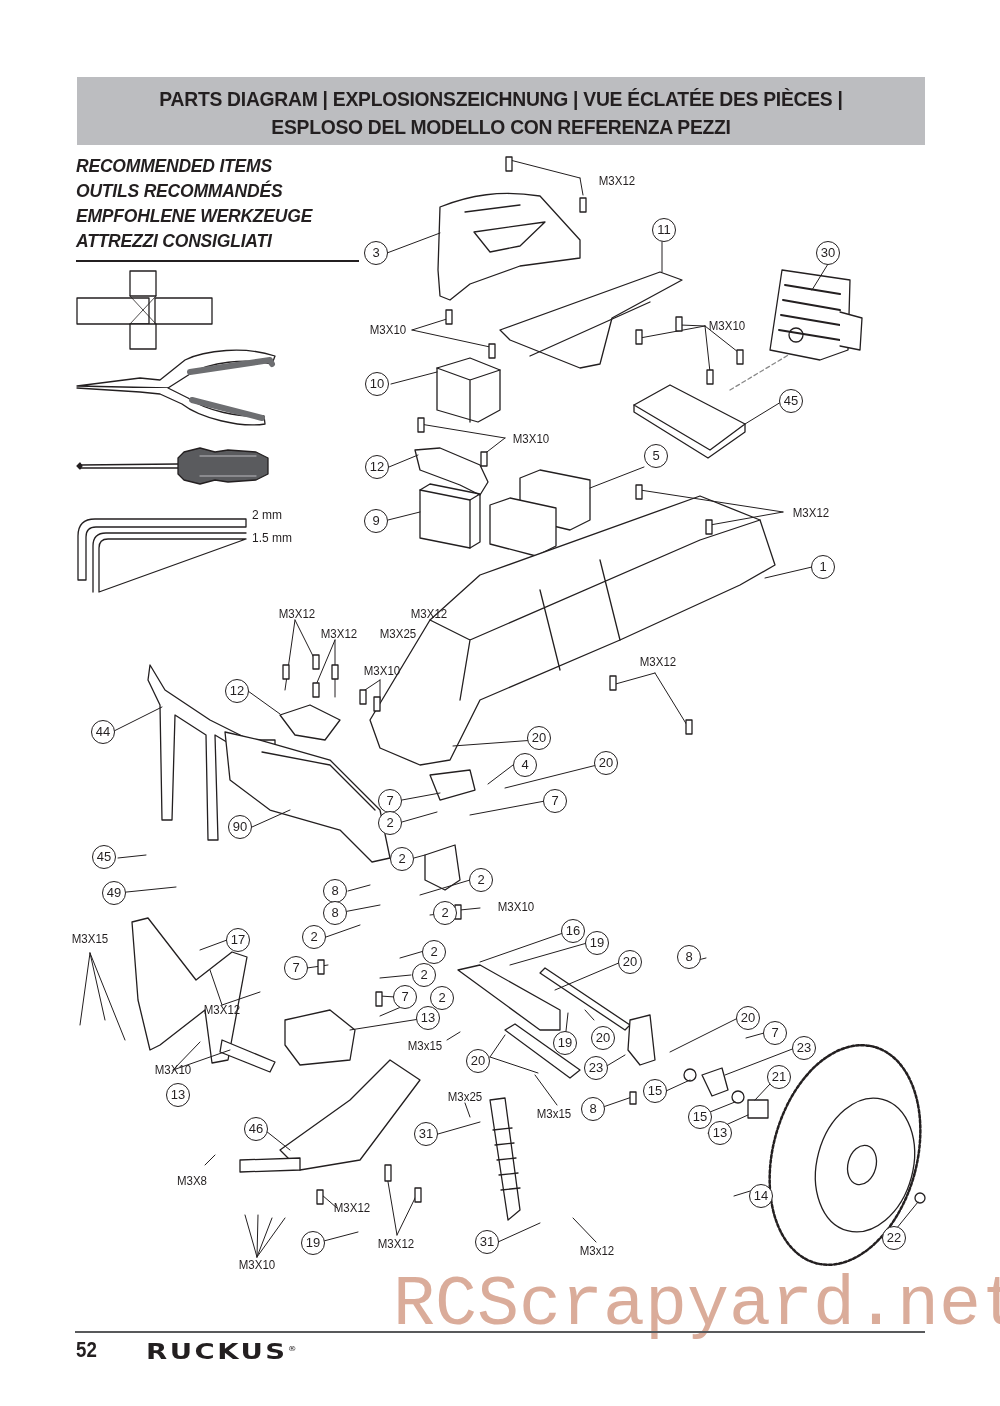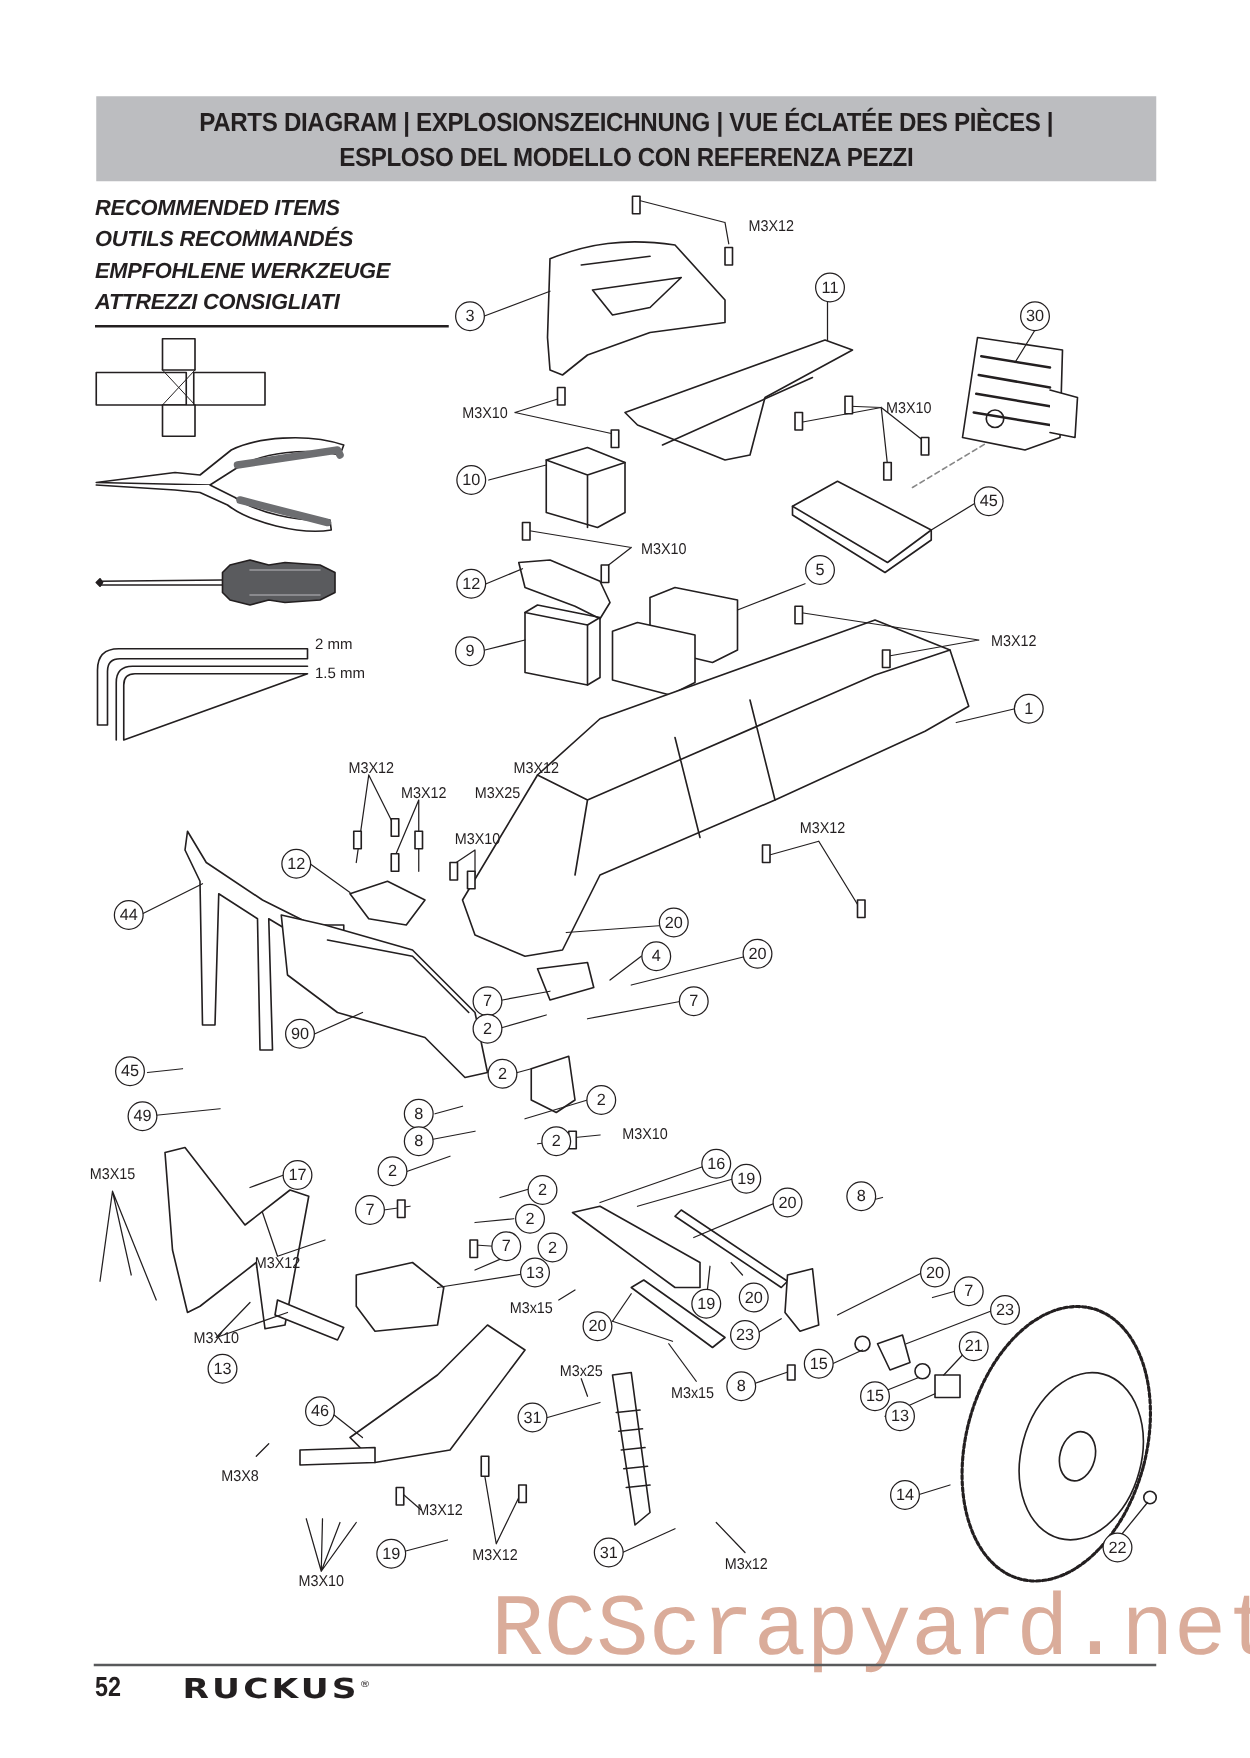--- a/index.html
+++ b/index.html
@@ -326,21 +326,21 @@
 <div class="callout" style="left:478px;top:1061px">20</div>
 <div class="callout" style="left:804px;top:1048px">23</div>
 <div class="callout" style="left:655px;top:1091px">15</div>
 <div class="callout" style="left:779px;top:1077px">21</div>
 <div class="callout" style="left:178px;top:1095px">13</div>
 <div class="callout" style="left:593px;top:1109px">8</div>
 <div class="callout" style="left:700px;top:1117px">15</div>
 <div class="callout" style="left:720px;top:1133px">13</div>
 <div class="callout" style="left:256px;top:1129px">46</div>
 <div class="callout" style="left:426px;top:1134px">31</div>
-<div class="callout" style="left:724px;top:1196px">14</div>
+<div class="callout" style="left:761px;top:1196px">14</div>
 <div class="callout" style="left:313px;top:1243px">19</div>
 <div class="callout" style="left:487px;top:1242px">31</div>
 <div class="callout" style="left:894px;top:1238px">22</div>
 
 <div class="screw-label" style="left:617px;top:181px">M3X12</div>
 <div class="screw-label" style="left:388px;top:330px">M3X10</div>
 <div class="screw-label" style="left:727px;top:326px">M3X10</div>
 <div class="screw-label" style="left:531px;top:439px">M3X10</div>
 <div class="screw-label" style="left:811px;top:513px">M3X12</div>
 <div class="screw-label" style="left:658px;top:662px">M3X12</div>

